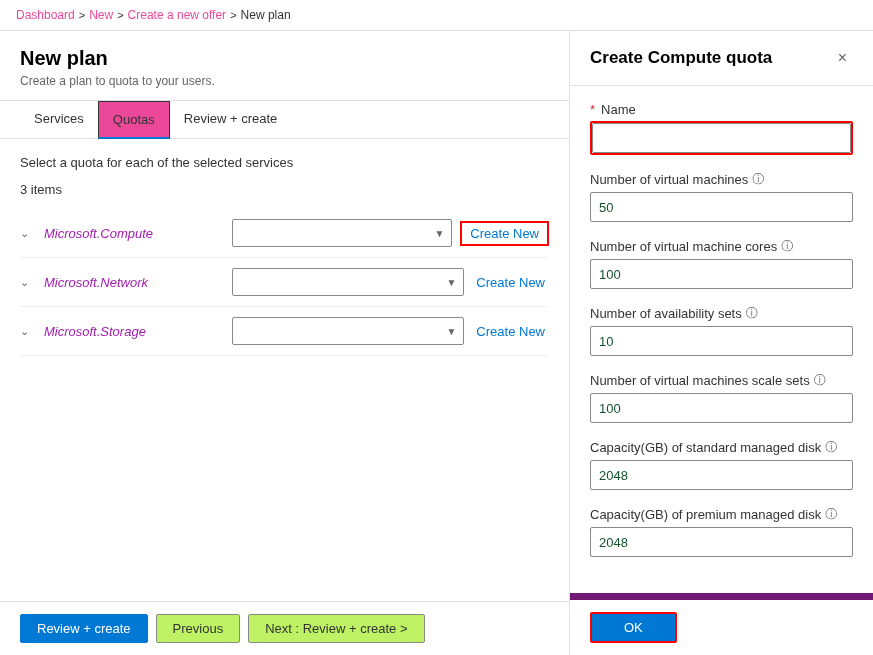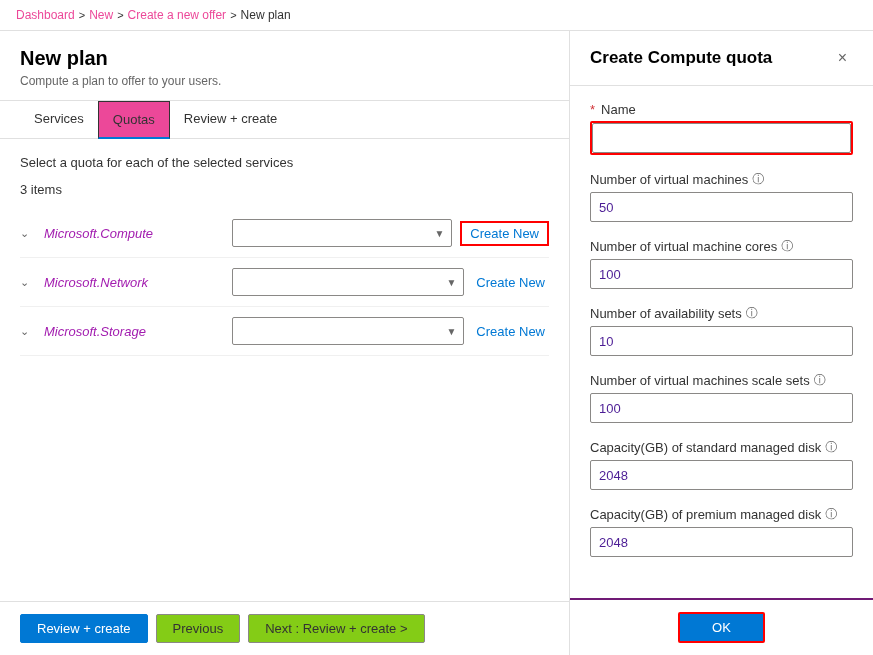--- a/index.html
+++ b/index.html
@@ -38,61 +38,61 @@
     .service-dropdown { flex: 1; height: 28px; border: 1px solid #8a8886; border-radius: 2px; padding: 0 8px; font-size: 13px; background: #fff; appearance: none; cursor: pointer; }
     .dropdown-wrapper { flex: 1; position: relative; }
     .dropdown-wrapper select { width: 100%; height: 28px; border: 1px solid #8a8886; border-radius: 2px; padding: 0 8px; font-size: 13px; background: #fff; appearance: none; cursor: pointer; }
     .dropdown-arrow { position: absolute; right: 8px; top: 50%; transform: translateY(-50%); pointer-events: none; color: #666; font-size: 10px; }
     .create-new-btn { font-size: 13px; color: #0078d4; cursor: pointer; white-space: nowrap; background: none; border: none; padding: 0 4px; text-decoration: none; }
     .create-new-btn.highlighted { border: 2px solid red; padding: 3px 8px; color: #0078d4; }
 
     
     .bottom-bar { display: flex; align-items: center; gap: 8px; padding: 12px 20px; border-top: 1px solid #e0e0e0; background: #fff; }
     .btn-primary { background: #0078d4; color: #fff; border: 1px solid #0078d4; padding: 6px 16px; font-size: 13px; cursor: pointer; border-radius: 2px; }
-    .btn-secondary { background: #84cc16; color: #333; border: 1px solid #8a8886; padding: 6px 16px; font-size: 13px; cursor: pointer; border-radius: 2px; }
+    .btn-secondary { background: #bef264; color: #333; border: 1px solid #8a8886; padding: 6px 16px; font-size: 13px; cursor: pointer; border-radius: 2px; }
 
     
     .right-panel { flex: 1; display: flex; flex-direction: column; overflow: hidden; background: #fff; }
 
     .panel-header { display: flex; align-items: center; justify-content: space-between; padding: 16px 20px; border-bottom: 1px solid #e0e0e0; }
     .panel-title { font-size: 17px; font-weight: 600; color: #000; }
     .close-btn { background: none; border: none; font-size: 16px; cursor: pointer; color: #666; padding: 2px 6px; }
 
     .panel-content { flex: 1; overflow-y: auto; padding: 16px 20px; }
 
     .field-group { margin-bottom: 16px; }
     .field-label { font-size: 13px; color: #333; margin-bottom: 4px; display: flex; align-items: center; gap: 4px; }
     .field-label .required { color: #d13438; margin-right: 2px; }
     .info-icon { color: #666; font-size: 12px; cursor: help; }
-    .field-input { width: 100%; height: 30px; border: 1px solid #8a8886; border-radius: 2px; padding: 0 8px; font-size: 13px; color: #4c1d95; }
+    .field-input { width: 100%; height: 30px; border: 1px solid #8a8886; border-radius: 2px; padding: 0 8px; font-size: 13px; color: #14532d; }
     .name-field-wrapper { border: 2px solid red; border-radius: 2px; }
     .name-field-wrapper .field-input { border: 1px solid #8a8886; }
 
-    .panel-footer { padding: 12px 20px; border-top: 2px solid #701a75; display: flex; justify-content: center; }
+    .panel-footer { padding: 12px 20px; border-top: 7px solid #701a75; display: flex; }
     .ok-btn { background: #0078d4; color: #fff; border: 2px solid red; padding: 6px 32px; font-size: 13px; cursor: pointer; border-radius: 2px; }
   </style>
 </head>
 <body>
 
 <div class="breadcrumb">
   <a>Dashboard</a>
   <span class="chevron">&gt;</span>
   <a>New</a>
   <span class="chevron">&gt;</span>
   <a>Create a new offer</a>
   <span class="chevron">&gt;</span>
   <span>New plan</span>
 </div>
 
 <div class="main-layout">
 
   <div class="left-panel">
     <div class="page-header">
       <div class="page-title">New plan</div>
-      <div class="page-subtitle">Compute a plan to offer to your users.</div>
+      <div class="page-subtitle">Create a plan to quota to your users.</div>
     </div>
 
     <div class="tabs">
       <a class="tab">Services</a>
       <a class="tab selected-box">Quotas</a>
       <a class="tab">Review + create</a>
     </div>
 
     <div class="content">
       <div class="section-label">Select a quota for each of the selected services</div>

